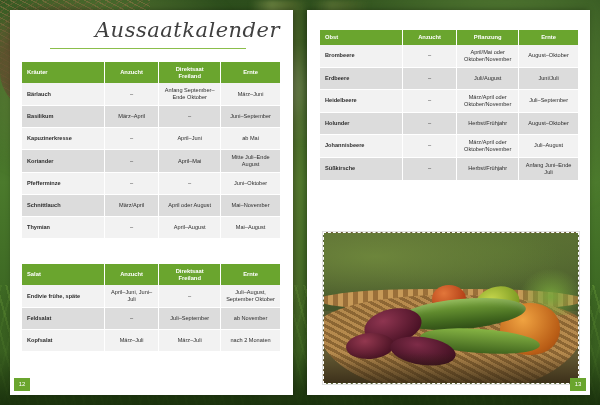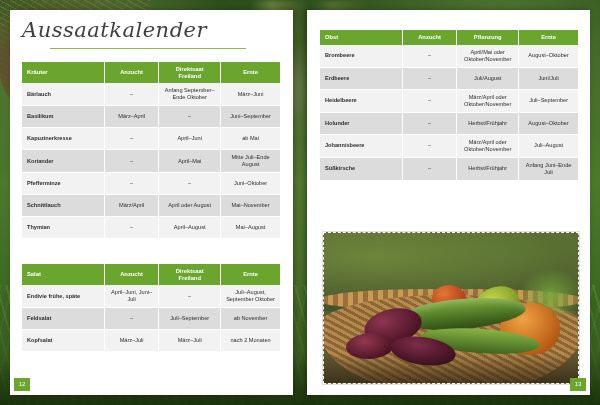--- a/index.html
+++ b/index.html
@@ -93,21 +93,21 @@
   .sheet-right { left: 307px; top: 10px; width: 283px; height: 385px; }
   .sheet-left  { box-shadow: 2px 0 6px rgba(0,0,0,0.35); }
   .sheet-right { box-shadow: -2px 0 6px rgba(0,0,0,0.35); }
 
   
   .title {
     position: absolute;
     left: 22px;
     top: 18px;
     width: 258px;
-    text-align: left;
+    text-align: right;
     font-family: "DejaVu Serif", serif;
     font-style: italic;
     font-size: 21px;
     color: #3f3f3f;
     letter-spacing: 0.5px;
   }
   .title-rule {
     position: absolute;
     left: 50px;
     top: 48px;

